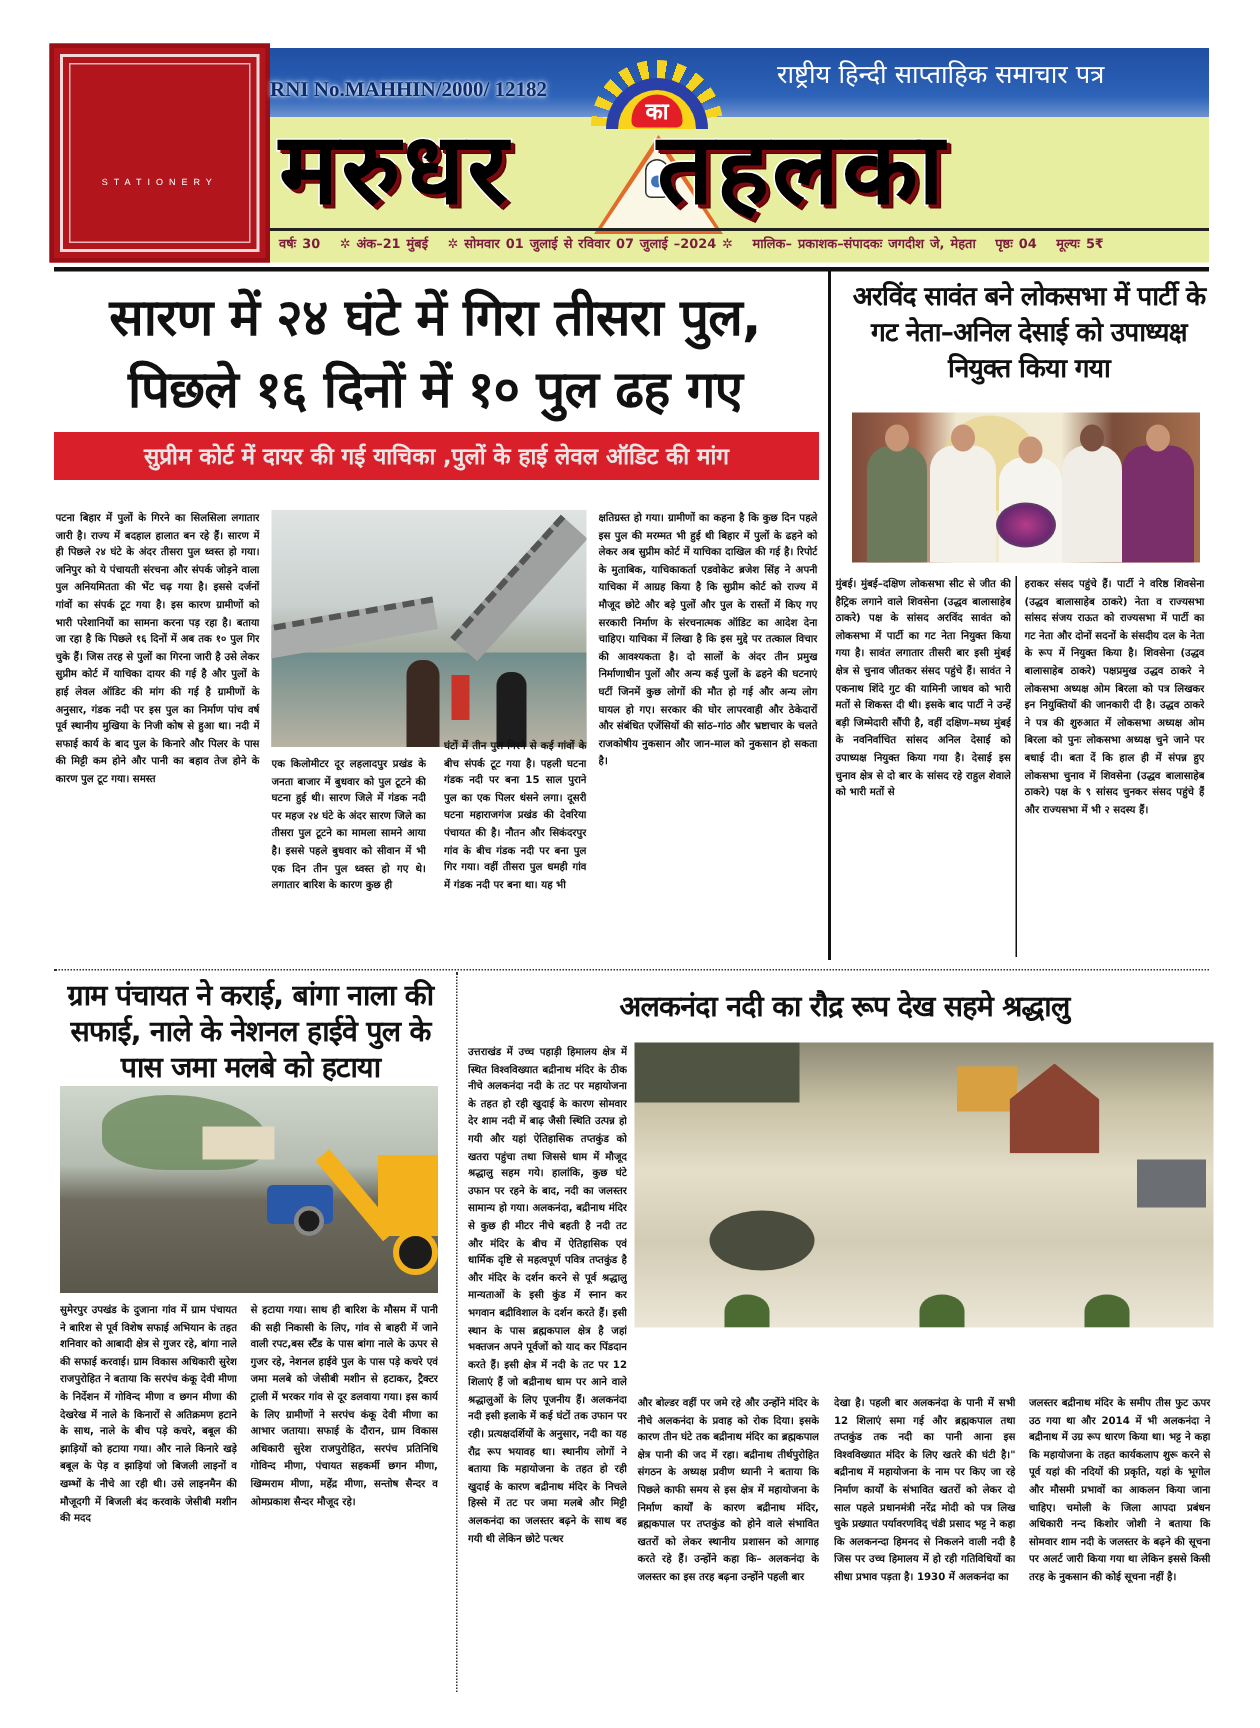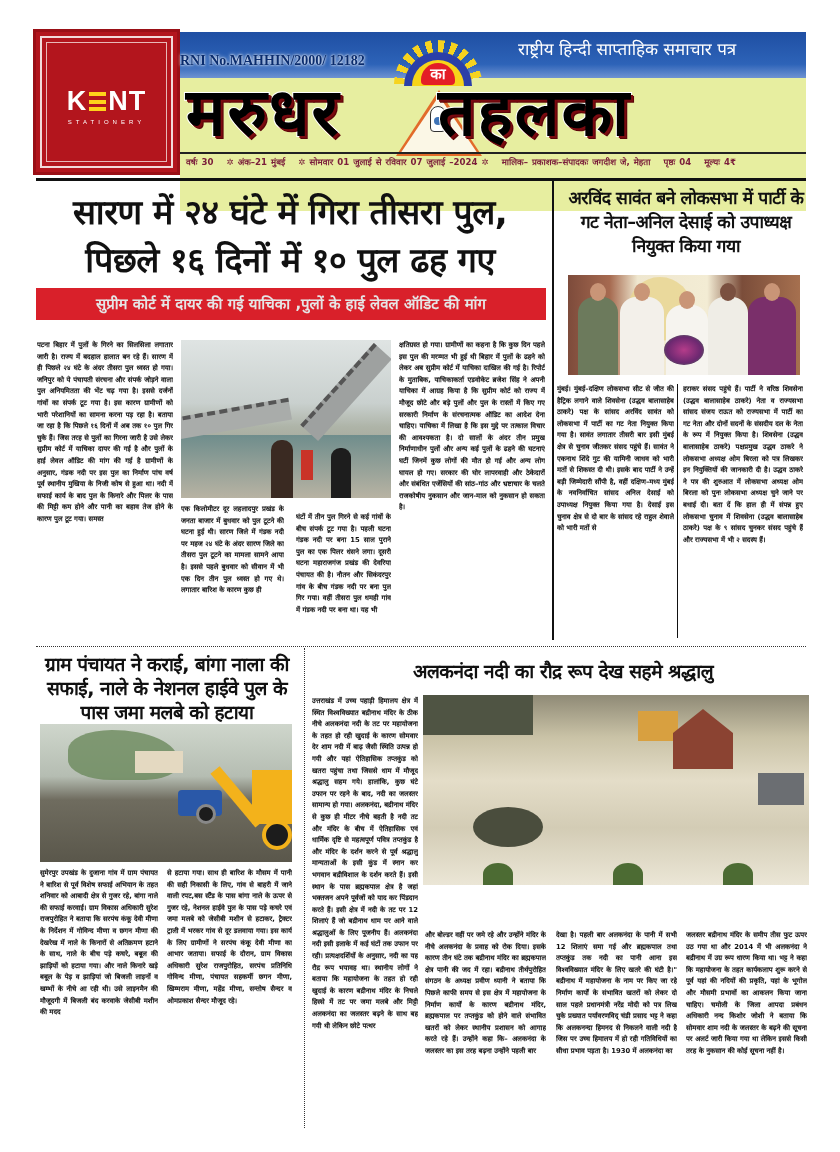--- a/index.html
+++ b/index.html
@@ -7,21 +7,21 @@
   body { position: relative; font-family: "DejaVu Sans", sans-serif; color: #111; }
 
   
   .kent { position: absolute; left: 33px; top: 29px; width: 147px; height: 146px; background: #b3151d; border: 3px solid #9a0f16; }
   .kent .inner1 { position: absolute; left: 4px; top: 4px; right: 4px; bottom: 4px; border: 2px solid #f2dada; }
   .kent .inner2 { position: absolute; left: 10px; top: 10px; right: 10px; bottom: 10px; border: 1px solid #e8b8b8; }
   .kent-word { position: absolute; left: 0; right: 0; top: 54px; text-align: center; color: #fff; font-family: "Liberation Sans", sans-serif; font-weight: 900; font-size: 27px; letter-spacing: 1px; }
   .kent-word .e { display: inline-block; width: 17px; height: 19px; background: repeating-linear-gradient(#ffd21a 0 4px, transparent 4px 7.5px); vertical-align: -1px; margin: 0 2px; }
   .kent-sub { position: absolute; left: 0; right: 0; top: 87px; text-align: center; color: #fff; font-family: "Liberation Sans", sans-serif; font-size: 6px; letter-spacing: 4px; }
 
-  .mast { position: absolute; left: 180px; top: 32px; width: 626px; height: 179px; background: #e7eea0; }
+  .mast { position: absolute; left: 180px; top: 32px; width: 626px; height: 143px; background: #e7eea0; }
   .mast-blue { position: absolute; left: 0; top: 0; right: 0; height: 46px; background: linear-gradient(#1f4fa3, #2d63b8 70%, #6f93d2); }
   .rni { position: absolute; left: 0; top: 21px; color: #0a2c6e; font-family: "Liberation Serif", serif; font-size: 14px; font-weight: bold; text-shadow: 0 0 2px #fff, 0 0 4px #fff; }
   .tagline { position: absolute; left: 338px; top: 5px; color: #fff; font-family: "DejaVu Sans", sans-serif; font-size: 17px; }
   .title-left, .title-right { position: absolute; top: 42px; color: #000000; font-family: "DejaVu Sans", sans-serif; font-weight: 900; font-size: 66px; line-height: 78px; -webkit-text-stroke: 2px #fff; paint-order: stroke fill; text-shadow: 2px 2px 0 #7a0a10, 3px 3px 0 #5b0508; letter-spacing: 2px; }
   .title-left { left: 6px; }
   .title-right { left: 258px; }
   .emblem { position: absolute; left: 210px; top: 8px; width: 96px; height: 112px; }
   .sunrays { position: absolute; left: 4px; top: 0; width: 88px; height: 44px; border-radius: 44px 44px 0 0; background: repeating-conic-gradient(from -90deg at 50% 100%, #f6d31f 0 9deg, transparent 9deg 18deg); }
   .sun-arc { position: absolute; left: 14px; top: 12px; width: 68px; height: 34px; border-radius: 34px 34px 0 0; background: #2b3fa8; }
   .sun-in { position: absolute; left: 22px; top: 20px; width: 52px; height: 26px; border-radius: 26px 26px 0 0; background: #f7d41a; }
@@ -81,21 +81,20 @@
   .river .plant { position: absolute; bottom: 0; width: 30px; height: 22px; border-radius: 50% 50% 0 0; background: #4c6b33; }
 
   .dotrule { position: absolute; height: 0; border-top: 1.5px dotted #333; }
 </style>
 </head>
 <body>
 
 <div class="kent">
   <div class="inner1"></div>
   <div class="inner2"></div>
-  <div class="kent-word"><span>K</span><span class="e"></span><span>NT</span></div>
   <div class="kent-sub">STATIONERY</div>
 </div>
 
 <div class="mast">
   <div class="mast-blue">
     <div class="tagline">राष्ट्रीय हिन्दी साप्ताहिक समाचार पत्र</div>
   </div>
   <div class="rni">RNI No.MAHHIN/2000/ 12182</div>
   <div class="title-left">मरुधर</div>
   <div class="emblem">
@@ -108,41 +107,41 @@
     <div class="hand"></div>
   </div>
   <div class="title-right">तहलका</div>
   <div class="mast-line"></div>
   <div class="issue">
     <span>वर्षः 30</span>
     <span>✲ अंक–21 मुंबई</span>
     <span>✲ सोमवार 01 जुलाई से रविवार 07 जुलाई –2024 ✲</span>
     <span>मालिक– प्रकाशक–संपादकः जगदीश जे, मेहता</span>
     <span>पृष्ठः 04</span>
-    <span>मूल्यः 4₹</span>
+    <span>मूल्यः 5₹</span>
   </div>
 </div>
 
 <div class="rule-top"></div>
 <div class="vrule" style="left:552px; top:180px; height:460px;"></div>
 
 <h1 class="h1a">सारण में २४ घंटे में गिरा तीसरा पुल, पिछले १६ दिनों में १० पुल ढह गए</h1>
 <div class="deck">सुप्रीम कोर्ट में दायर की गई याचिका ,पुलों के हाई लेवल ऑडिट की मांग</div>
 
 <div class="col" style="left:37px; top:340px; width:136px; height:296px;">पटना बिहार में पुलों के गिरने का सिलसिला लगातार जारी है। राज्य में बदहाल हालात बन रहे हैं। सारण में ही पिछले २४ घंटे के अंदर तीसरा पुल ध्वस्त हो गया। जनिपुर को ये पंचायती संरचना और संपर्क जोड़ने वाला पुल अनियमितता की भेंट चढ़ गया है। इससे दर्जनों गांवों का संपर्क टूट गया है। इस कारण ग्रामीणों को भारी परेशानियों का सामना करना पड़ रहा है। बताया जा रहा है कि पिछले १६ दिनों में अब तक १० पुल गिर चुके हैं। जिस तरह से पुलों का गिरना जारी है उसे लेकर सुप्रीम कोर्ट में याचिका दायर की गई है और पुलों के हाई लेवल ऑडिट की मांग की गई है ग्रामीणों के अनुसार, गंडक नदी पर इस पुल का निर्माण पांच वर्ष पूर्व स्थानीय मुखिया के निजी कोष से हुआ था। नदी में सफाई कार्य के बाद पुल के किनारे और पिलर के पास की मिट्टी कम होने और पानी का बहाव तेज होने के कारण पुल टूट गया। समस्त</div>
 <div class="photo bridge">
   <div class="water"></div>
   <div class="deck1"></div>
   <div class="deck2"></div>
   <div class="p3"></div>
   <div class="p1"></div>
   <div class="p2"></div>
 </div>
 <div class="col" style="left:181px; top:504px; width:103px; height:132px;">एक किलोमीटर दूर लहलादपुर प्रखंड के जनता बाजार में बुधवार को पुल टूटने की घटना हुई थी। सारण जिले में गंडक नदी पर महज २४ घंटे के अंदर सारण जिले का तीसरा पुल टूटने का मामला सामने आया है। इससे पहले बुधवार को सीवान में भी एक दिन तीन पुल ध्वस्त हो गए थे। लगातार बारिश के कारण कुछ ही</div>
-<div class="col" style="left:296px; top:512px; width:95px; height:132px;">घंटों में तीन पुल गिरने से कई गांवों के बीच संपर्क टूट गया है। पहली घटना गंडक नदी पर बना 15 साल पुराने पुल का एक पिलर धंसने लगा। दूसरी घटना महाराजगंज प्रखंड की देवरिया पंचायत की है। नौतन और सिकंदरपुर गांव के बीच गंडक नदी पर बना पुल गिर गया। वहीं तीसरा पुल धमही गांव में गंडक नदी पर बना था। यह भी</div>
+<div class="col" style="left:296px; top:492px; width:95px; height:132px;">घंटों में तीन पुल गिरने से कई गांवों के बीच संपर्क टूट गया है। पहली घटना गंडक नदी पर बना 15 साल पुराने पुल का एक पिलर धंसने लगा। दूसरी घटना महाराजगंज प्रखंड की देवरिया पंचायत की है। नौतन और सिकंदरपुर गांव के बीच गंडक नदी पर बना पुल गिर गया। वहीं तीसरा पुल धमही गांव में गंडक नदी पर बना था। यह भी</div>
 <div class="col" style="left:399px; top:340px; width:146px; height:296px;">क्षतिग्रस्त हो गया। ग्रामीणों का कहना है कि कुछ दिन पहले इस पुल की मरम्मत भी हुई थी बिहार में पुलों के ढहने को लेकर अब सुप्रीम कोर्ट में याचिका दाखिल की गई है। रिपोर्ट के मुताबिक, याचिकाकर्ता एडवोकेट ब्रजेश सिंह ने अपनी याचिका में आग्रह किया है कि सुप्रीम कोर्ट को राज्य में मौजूद छोटे और बड़े पुलों और पुल के रास्तों में किए गए सरकारी निर्माण के संरचनात्मक ऑडिट का आदेश देना चाहिए। याचिका में लिखा है कि इस मुद्दे पर तत्काल विचार की आवश्यकता है। दो सालों के अंदर तीन प्रमुख निर्माणाधीन पुलों और अन्य कई पुलों के ढहने की घटनाएं घटीं जिनमें कुछ लोगों की मौत हो गई और अन्य लोग घायल हो गए। सरकार की घोर लापरवाही और ठेकेदारों और संबंधित एजेंसियों की सांठ–गांठ और भ्रष्टाचार के चलते राजकोषीय नुकसान और जान-माल को नुकसान हो सकता है।</div>
 
 <h2 class="h1a" style="left:560px; top:186px; width:252px; font-size:17.5px; line-height:24px;">अरविंद सावंत बने लोकसभा में पार्टी के गट नेता–अनिल देसाई को उपाध्यक्ष नियुक्त किया गया</h2>
 <div class="photo parl">
   <div class="seal"></div>
   <div class="prs" style="left:10px; width:40px; background:#6c7a5c;">
       <div class="face"></div>
     </div>
   <div class="prs" style="left:52px; width:44px; background:#f3f0ea;">
       <div class="face"></div>

